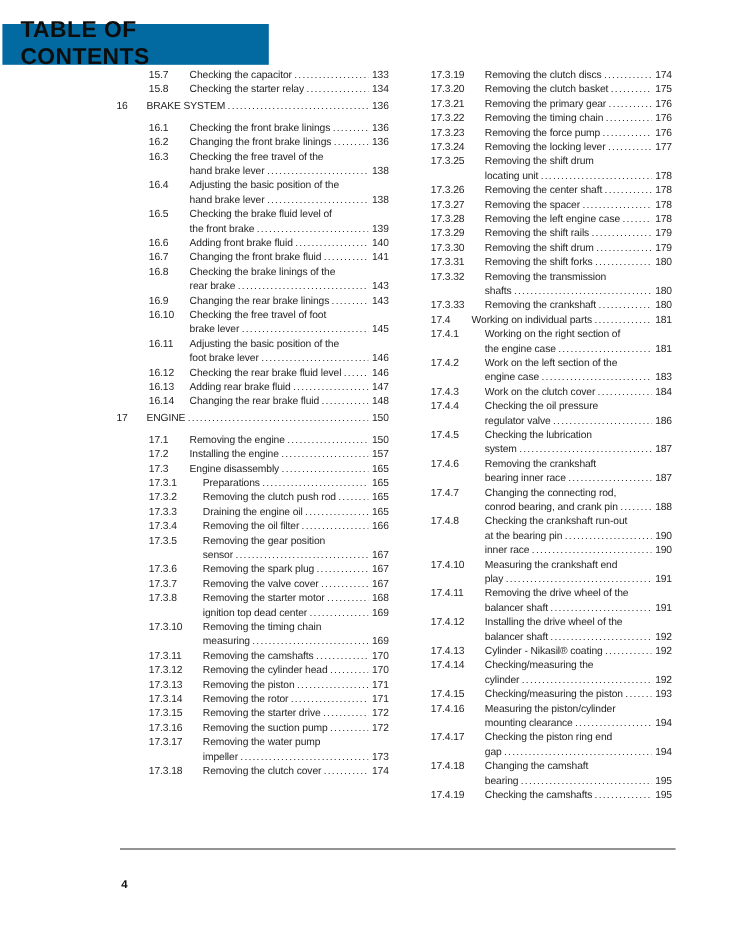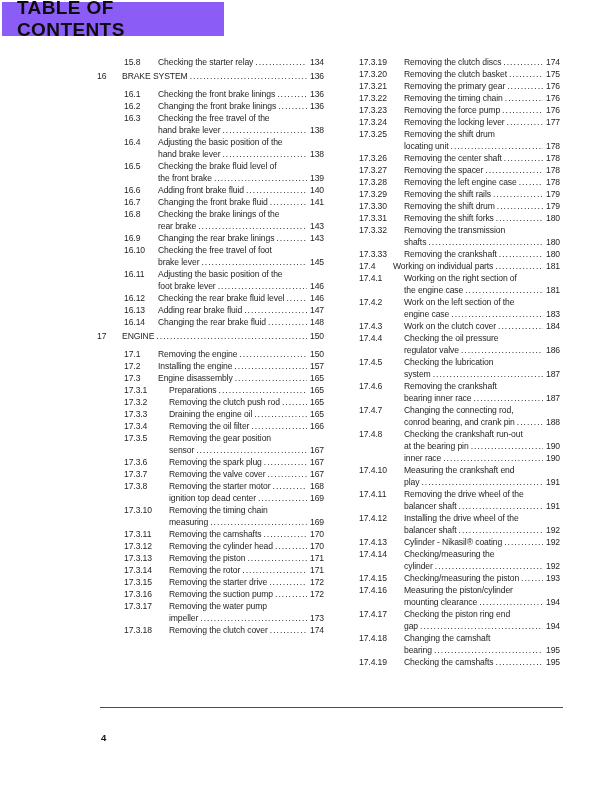--- a/index.html
+++ b/index.html
@@ -1,22 +1,22 @@
 <!DOCTYPE html>
 <html><head>
 <meta charset="utf-8">
 <style>
   html,body { margin:0; padding:0; background:#ffffff; }
   .sheet {
     position:relative; width:612px; height:792px; background:#ffffff;
     font-family:"Liberation Sans", sans-serif; color:#1f1f1f; overflow:hidden;
   }
   .header-box {
-    position:absolute; left:2px; top:2px; width:222px; height:34px;
-    background:#8b5cf6; display:flex; align-items:center;
+    position:absolute; left:2px; top:20px; width:222px; height:34px;
+    background:#0369a1; display:flex; align-items:center;
     padding-left:15px; box-sizing:border-box;
   }
   .header-title {
     font-size:19px; font-weight:bold; color:#0d0d0d; letter-spacing:0.4px;
   }
   .col { position:absolute; top:56px; font-size:8.6px; line-height:12px; letter-spacing:-0.1px; }
   .col-left  { left:97px;  width:227px; }
   .col-right { left:332px; width:228px; }
   .toc-row { display:flex; align-items:baseline; overflow:hidden; }
   .num { flex:0 0 auto; }
@@ -46,20 +46,26 @@
 </head>
 <body>
 
 <div class="sheet">
   <div class="header-box">
     <span class="header-title">TABLE OF CONTENTS</span>
   </div>
 
   <div class="col col-left" id="col-left">
       <div class="toc-row lvl2">
+        <span class="num">15.7</span>
+        <span class="title">Checking the capacitor</span>
+        <span class="leader"></span>
+        <span class="pg">133</span>
+      </div>
+      <div class="toc-row lvl2">
         <span class="num">15.8</span>
         <span class="title">Checking the starter relay</span>
         <span class="leader"></span>
         <span class="pg">134</span>
       </div>
       <div class="toc-row lvl1 section">
         <span class="num">16</span>
         <span class="title">BRAKE SYSTEM</span>
         <span class="leader"></span>
         <span class="pg">136</span>

